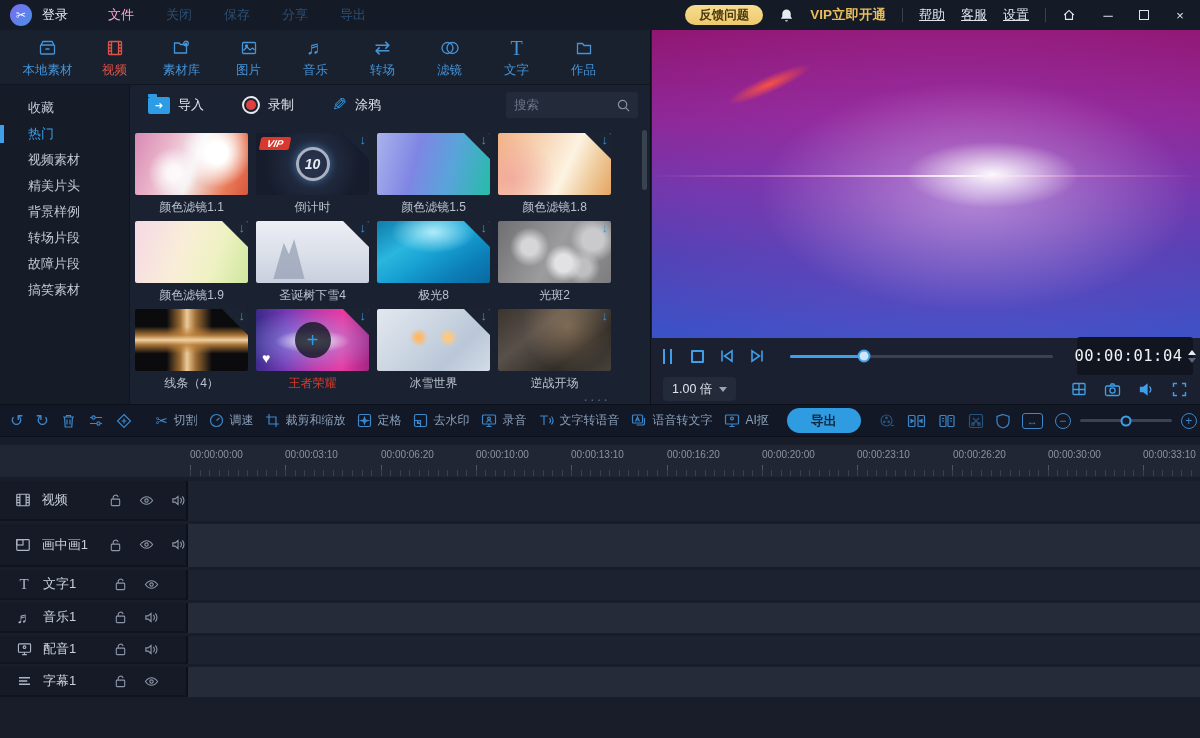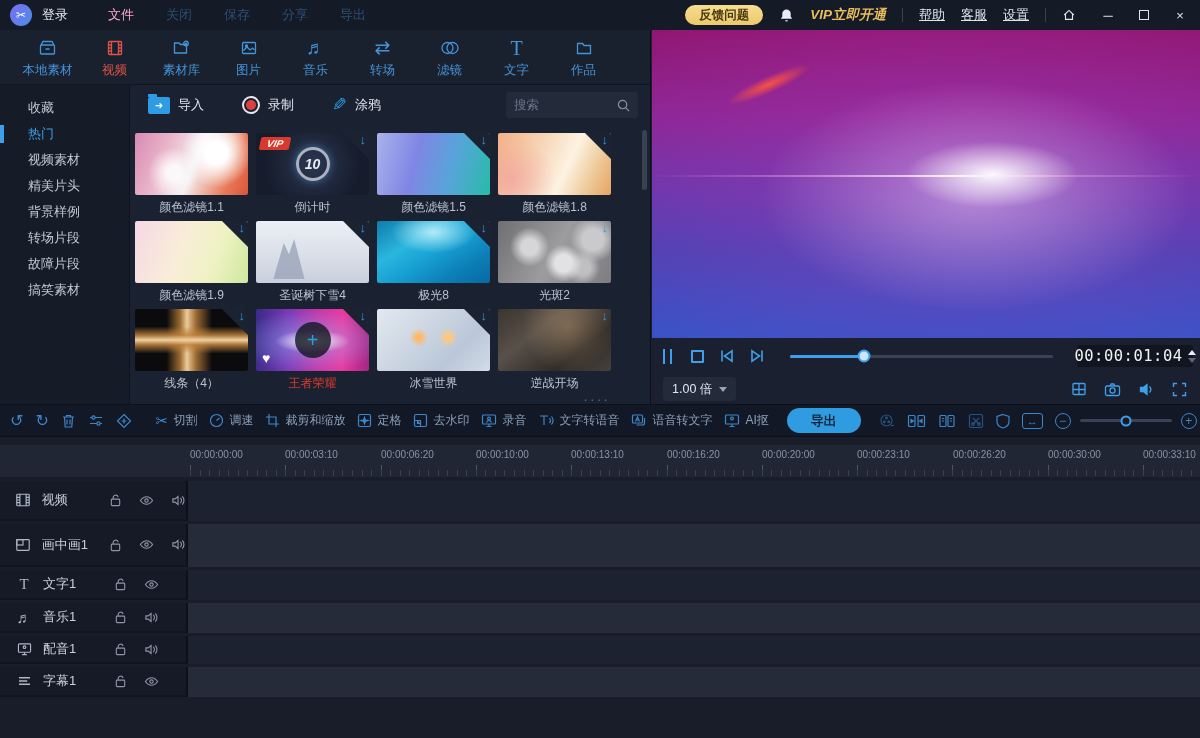--- a/index.html
+++ b/index.html
@@ -10,21 +10,21 @@
   
   .titlebar { position:absolute; left:0; top:0; width:1200px; height:30px; background:#141a26; display:flex; align-items:center; padding:0 10px; }
   .logo { width:22px; height:22px; border-radius:50%; background:linear-gradient(135deg,#7a6cf0,#4a90e8); display:flex; align-items:center; justify-content:center; color:#fff; font-size:12px; margin-right:10px; }
   .login { color:#e8edf4; margin-right:40px; cursor:default; }
   .menus { display:flex; gap:32px; }
   .menu { color:#f9a8d4; }
   .menu.dim { color:#2c4f74; }
   .tb-right { margin-left:auto; display:flex; align-items:center; gap:16px; }
   .feedback { background:linear-gradient(180deg,#f6dd90,#eec96c); border:none; border-radius:12px; height:20px; padding:0 14px; font-size:12.5px; color:#4a3a10; font-weight:bold; }
   .bell { color:#e8edf4; }
-  .vip { color:#e8bd5c; font-style:italic; font-weight:bold; font-size:13.5px; }
+  .vip { color:#e8bd5c; font-weight:bold; font-size:13.5px; }
   .tbsep { width:1px; height:14px; background:#39414f; }
   .tb-link { color:#dde4ee;text-decoration:underline; }
   .win-btn { color:#dfe5ee; width:20px; text-align:center; font-size:13px; }
   .maxbox { display:inline-block; width:10px; height:10px; border:1.2px solid #dfe5ee; }
 
   
   .tabbar { position:absolute; left:0; top:30px; width:650px; height:55px; background:#19202e; display:flex; align-items:center; padding-left:14px; gap:0; border-bottom:1px solid #10151f; }
   .tab { width:67px; display:flex; flex-direction:column; align-items:center; gap:4px; color:#4694d8; }
   .tab .ticon { height:22px; display:flex; align-items:flex-end; justify-content:center; font-size:19px; line-height:20px; }
   .tab .tlabel { font-size:12.5px; }
@@ -91,21 +91,21 @@
       linear-gradient(180deg,#8d1168 0%,#8a2390 28%,#6a35a8 50%,#4643b4 72%,#2f55c8 100%); }
   .video::before { content:""; position:absolute; left:13%; top:15%; width:92px; height:17px; border-radius:50%; background:radial-gradient(closest-side,rgba(255,84,64,.95),rgba(255,84,64,0)); transform:rotate(-24deg); }
   .video::after { content:""; position:absolute; left:0; right:0; top:47%; height:2px; background:linear-gradient(90deg,transparent,rgba(255,190,235,.45) 30%,rgba(255,255,255,.85) 55%,rgba(255,170,225,.4) 75%,transparent); }
   .pc1 { position:absolute; left:0; top:308px; width:550px; height:36px; display:flex; align-items:center; padding:0 8px 0 12px; gap:14px; color:#3f9fe8; }
   .pbtn { display:flex; align-items:center; }
   .pause-bars i { display:inline-block; width:4px; height:15px; border-left:2.5px solid #3f9fe8; margin-right:3px; }
   .stop-sq { width:13px; height:13px; border:2px solid #3f9fe8; border-radius:1px; }
   .seek { flex:1; height:3px; background:#3a4356; border-radius:2px; position:relative; margin:0 10px; }
   .seek-fill { position:absolute; left:0; top:0; height:3px; width:28%; background:#3f9fe8; border-radius:2px; }
   .seek-knob { position:absolute; left:28%; top:50%; transform:translate(-50%,-50%); width:13px; height:13px; border:2.5px solid #3f9fe8; background:#cfe6f8; border-radius:50%; }
-  .tc-box { width:116px; height:22px; background:#10151f; border-radius:3px; display:flex; align-items:center; justify-content:center; gap:5px; }
+  .tc-box { width:116px; height:38px; background:#10151f; border-radius:3px; display:flex; align-items:center; justify-content:center; gap:5px; }
   .tc-text { font-family:"DejaVu Sans Mono","Liberation Mono",monospace; font-size:15.5px; color:#f0f3f8; letter-spacing:.5px; }
   .spin { display:flex; flex-direction:column; gap:3px; }
   .spin i { width:0; height:0; border-left:4px solid transparent; border-right:4px solid transparent; }
   .spin .up { border-bottom:5px solid #e8edf4; }
   .spin .dn { border-top:5px solid #5a6578; }
   .pc2 { position:absolute; left:0; top:344px; width:550px; height:30px; display:flex; align-items:center; padding:0 14px 0 12px; color:#3f9fe8; }
   .speed { height:24px; background:#232a3a; border-radius:4px; color:#dfe5ee; font-size:12.5px; display:flex; align-items:center; gap:7px; padding:0 9px; }
   .chev { width:0; height:0; border-left:4px solid transparent; border-right:4px solid transparent; border-top:5px solid #9aa4b4; }
   .pc2-icons { margin-left:auto; display:flex; align-items:center; gap:17px; }
 

